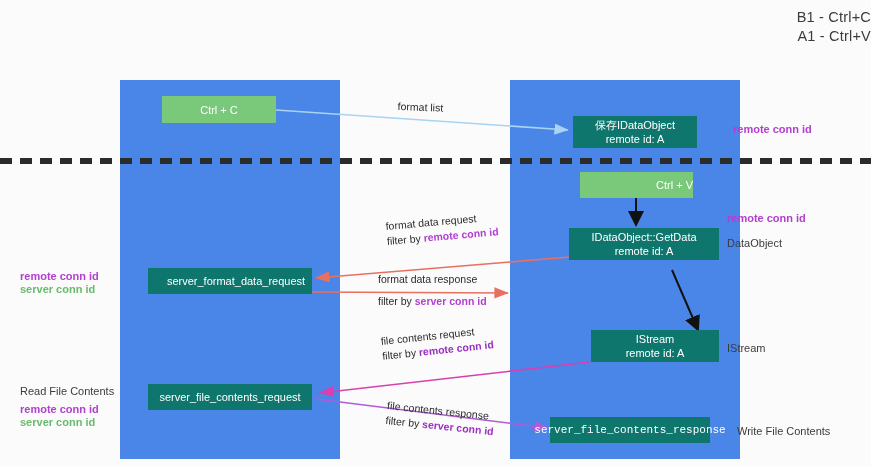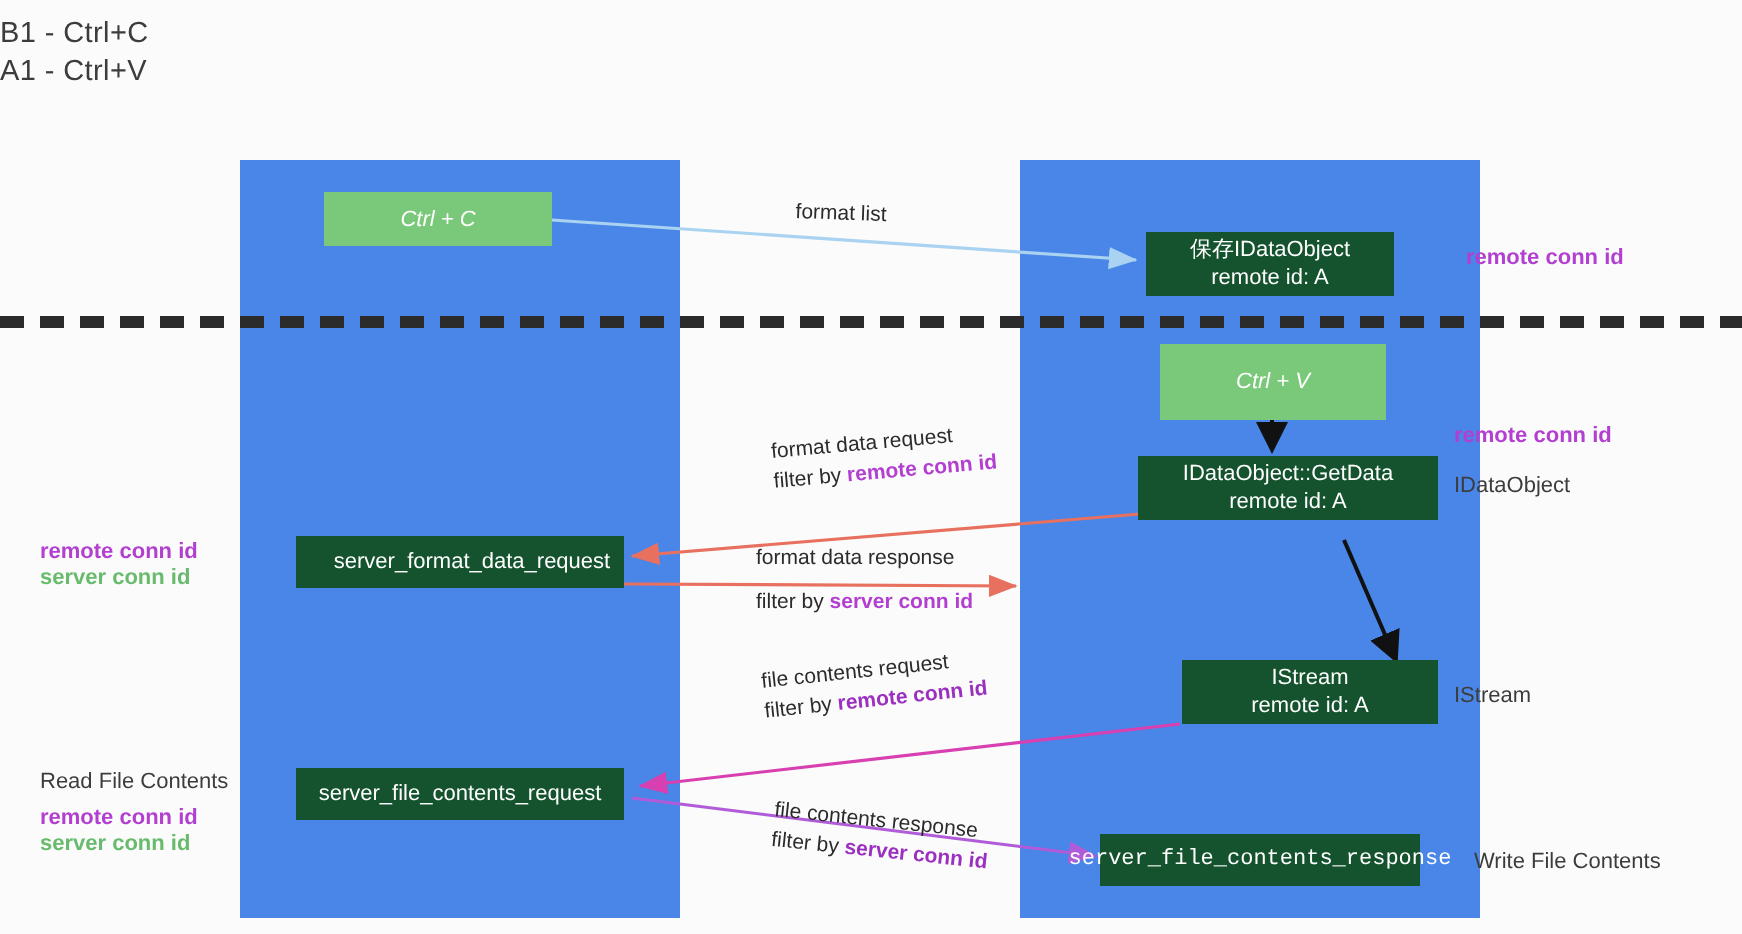--- a/index.html
+++ b/index.html
@@ -16,21 +16,21 @@
     height: 467px;
     background: #fbfbfb;
     overflow: hidden;
   }
   
   .title {
     position: absolute;
     left: 0;
     top: 8px;
     width: 871px;
-    text-align: left;
+    text-align: right;
     font-size: 14.5px;
     color: #3c3c3c;
     line-height: 19px;
     letter-spacing: .2px;
   }
   
   .col-head {
     position: absolute;
     text-align: center;
     font-size: 11.5px;
@@ -61,23 +61,23 @@
     display: flex;
     flex-direction: column;
     align-items: center;
     justify-content: center;
     color: #ffffff;
     font-size: 11px;
     line-height: 14px;
     text-align: center;
     white-space: nowrap;
   }
-  .node.green { background: #7ac97a; font-style: italic; }
+  .node.green { background: #7ac97a; }
   .node.orange { background: #fbb košt; }
-  .node.orange { background: #14532d; }
+  .node.orange { background: #0f766e; }
   .node .l2 { display: block; }
   
   .side {
     position: absolute;
     font-size: 11px;
     line-height: 14px;
     white-space: nowrap;
   }
   .side.plain { color: #3c3c3c; }
   .side.purple { color: #b23fd0; font-weight: bold; }
@@ -153,21 +153,21 @@
 
   <div class="node green" style="left:162px; top:96px; width:114px; height:27px;">
     <span>Ctrl + C</span>
   </div>
 
   <div class="node orange" style="left:573px; top:116px; width:124px; height:32px;">
     <span>保存IDataObject</span>
     <span class="l2">remote id: A</span>
   </div>
 
-  <div class="node green" style="left:580px; top:172px; width:113px; height:38px;">
+  <div class="node green" style="left:580px; top:172px; width:113px; height:26px;align-items:flex-end;">
     <span>Ctrl + V</span>
   </div>
 
   <div class="node orange" style="left:569px; top:228px; width:150px; height:32px;">
     <span>IDataObject::GetData</span>
     <span class="l2">remote id: A</span>
   </div>
 
   <div class="node orange" style="left:148px; top:268px; width:164px; height:26px;padding-left:12px;">
     <span>server_format_data_request</span>
@@ -208,21 +208,21 @@
 
   <div class="edge-label" style="left:388px; top:398px; transform: rotate(6deg);">
     <div>file contents response</div>
     <div><span>filter by </span><span class="hl-violet">server conn id</span></div>
   </div>
 
   <div class="side purple" style="left:733px; top:122px;">remote conn id</div>
 
   <div class="side purple" style="left:727px; top:211px;">remote conn id</div>
 
-  <div class="side plain" style="left:727px; top:236px;">IDataObject</div>
+  <div class="side plain" style="left:727px; top:236px;">DataObject</div>
 
   <div class="side plain" style="left:727px; top:341px;">IStream</div>
 
   <div class="side plain" style="left:737px; top:424px;">Write File Contents</div>
 
   <div class="side purple" style="left:20px; top:269px;">remote conn id</div>
 
   <div class="side green" style="left:20px; top:282px;">server conn id</div>
 
   <div class="side plain" style="left:20px; top:384px;">Read File Contents</div>

